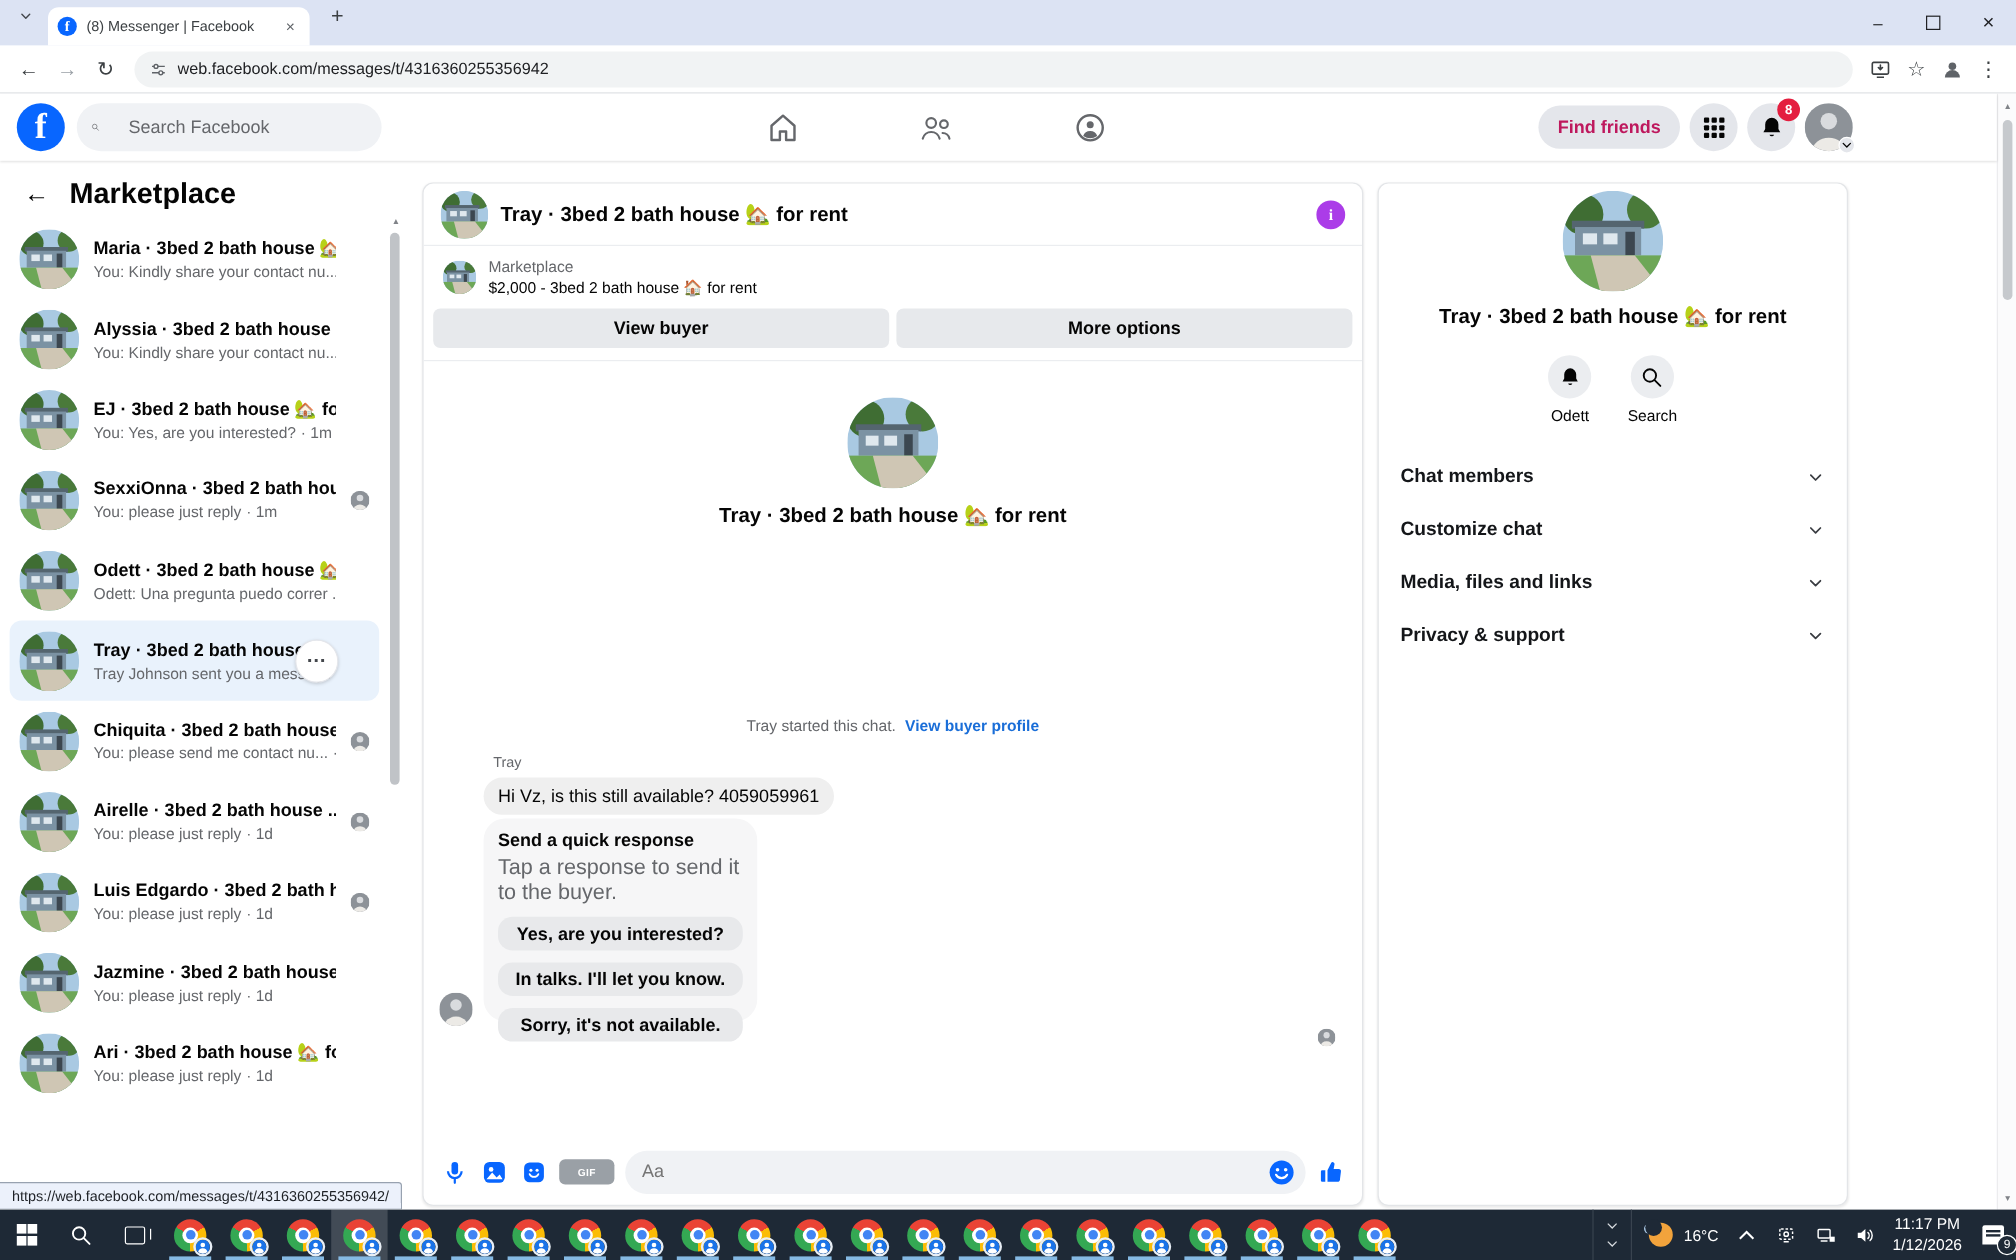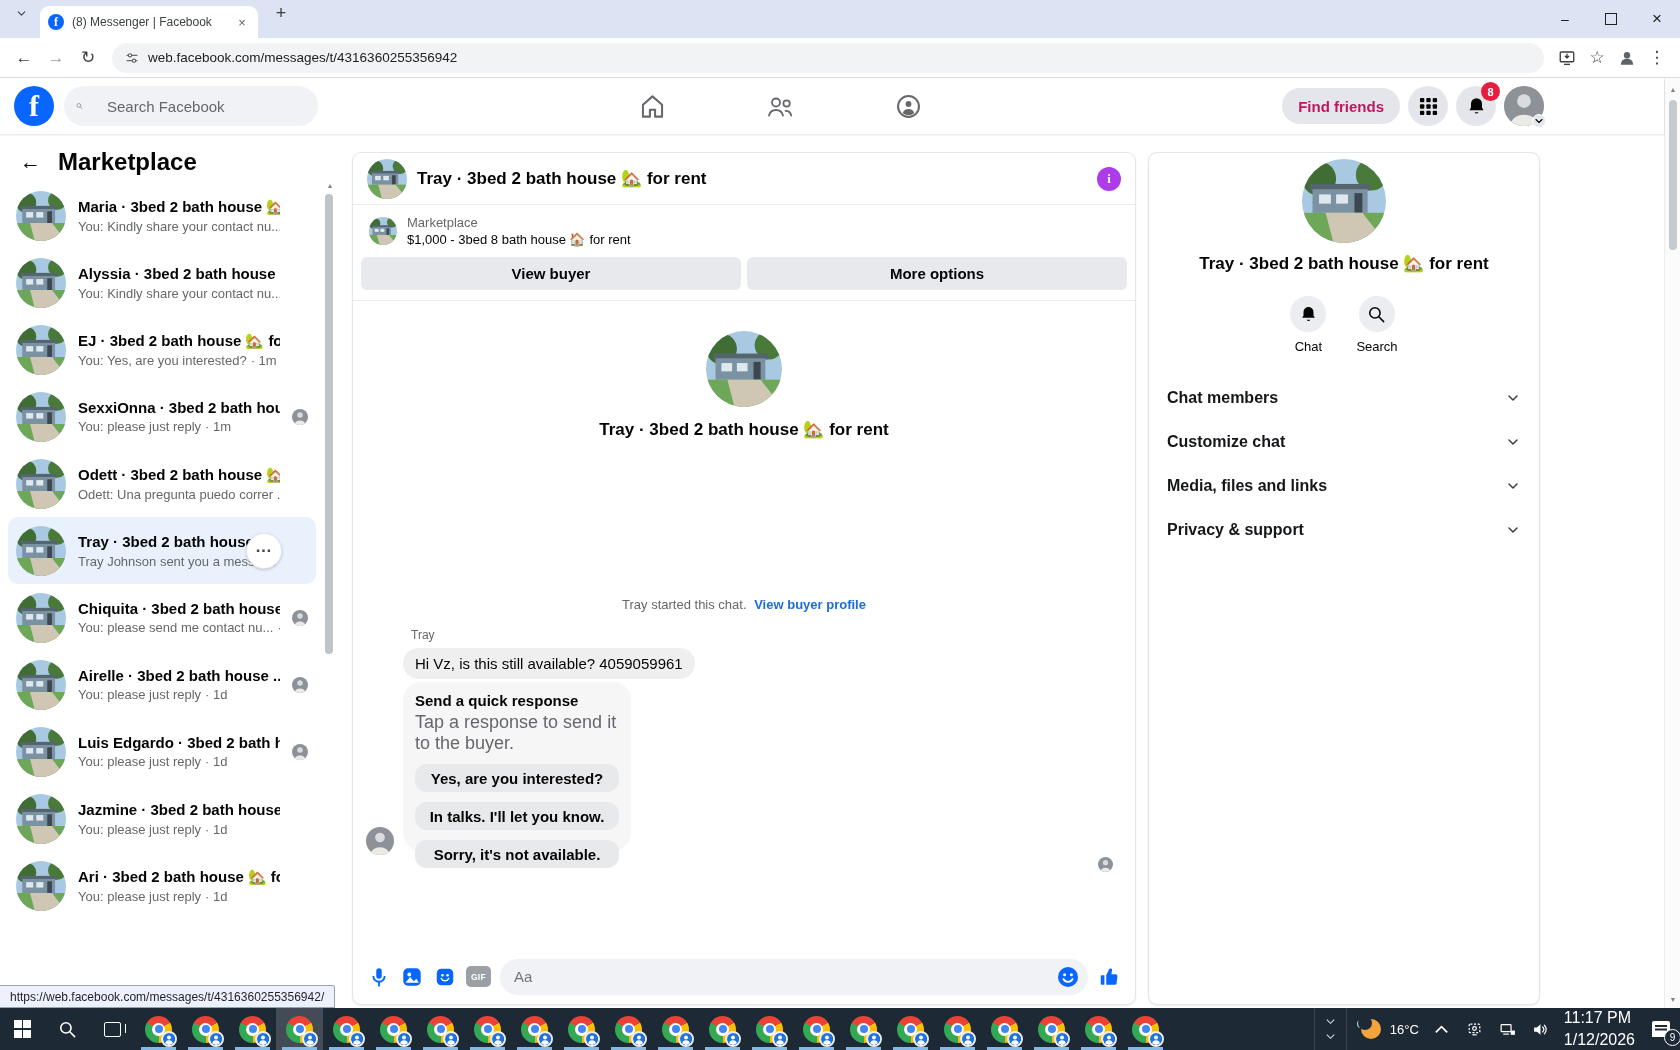--- a/index.html
+++ b/index.html
@@ -118,21 +118,21 @@
 .qp-title{font-size:15px;font-weight:bold;color:#050505;}
 .qp-sub{font-size:18px;color:#65676b;margin-top:3px;}
 .qp-opts{margin-top:10px;display:flex;flex-direction:column;gap:10px;}
 .qp-btn{height:28px;background:#e8e9eb;border-radius:12px;display:flex;align-items:center;justify-content:center;font-size:15px;font-weight:bold;color:#050505;}
 .group-avatar{position:absolute;top:526px;left:13px;width:28px;height:28px;border-radius:50%;overflow:hidden;}
 .receipt{position:absolute;top:556px;right:22px;width:15px;height:15px;border-radius:50%;overflow:hidden;}
 .av15{width:15px;height:15px;}
 .composer{height:55px;display:flex;align-items:center;gap:9px;padding:0 14px;}
 .comp-icon{width:24px;height:24px;color:#0866ff;display:flex;align-items:center;justify-content:center;flex:none;}
 .comp-icon svg{width:22px;height:22px;}
-.gif-icon{width:25px;height:21px;background:#9aa0a6;border-radius:5px;color:#fff;font-size:8.5px;font-weight:bold;display:flex;align-items:center;justify-content:center;letter-spacing:.3px;}
+.gif-icon{width:46px;height:21px;background:#9aa0a6;border-radius:5px;color:#fff;font-size:8.5px;font-weight:bold;display:flex;align-items:center;justify-content:center;letter-spacing:.3px;}
 .comp-input{flex:1;height:36px;background:#f0f2f5;border-radius:18px;display:flex;align-items:center;padding:0 40px 0 14px;position:relative;}
 .comp-input input{width:100%;border:none;outline:none;background:transparent;font-size:15px;color:#050505;font-family:"Liberation Sans",sans-serif;}
 .emoji-btn{position:absolute;right:8px;top:6px;width:24px;height:24px;color:#0866ff;}
 .emoji-btn svg{width:24px;height:24px;}
 
 
 .details-card{left:1148px;width:392px;height:853px;}
 .dc-top{display:flex;flex-direction:column;align-items:center;padding-top:6px;}
 .av84{width:84px;height:84px;border-radius:50%;overflow:hidden;}
 .dc-title{margin-top:10px;font-size:17px;font-weight:bold;color:#050505;text-align:center;}
@@ -168,21 +168,21 @@
 .tb-scrollcol{display:flex;flex-direction:column;align-items:center;gap:8px;padding:0 10px;border-left:1px solid #39434f;border-right:1px solid #39434f;height:100%;justify-content:center;color:#d6dade;}
 .tb-scrollcol svg{width:11px;height:7px;}
 .weather{display:flex;align-items:center;gap:8px;}
 .moon{position:relative;width:22px;height:22px;}
 .moon::before{content:"";position:absolute;inset:1px;border-radius:50%;background:#f2a33c;}
 .moon::after{content:"";position:absolute;left:-2px;top:-2px;width:14px;height:14px;border-radius:50%;background:#1e2936;}
 .moon-cloud{position:absolute;left:-3px;top:2px;width:13px;height:8px;border-radius:6px;background:#aecbe8;}
 .tb-temp{font-size:13px;}
 .tray-ic{width:20px;height:20px;display:flex;align-items:center;justify-content:center;color:#fff;}
 .tray-ic svg{width:17px;height:17px;}
-.tb-clock{text-align:left;font-size:16px;line-height:1.35;}
+.tb-clock{text-align:center;font-size:13px;line-height:1.35;}
 .tb-notif{position:relative;width:26px;height:26px;display:flex;align-items:center;justify-content:center;}
 .notif-box{width:18px;height:16px;background:#fff;border-radius:2px 2px 2px 0;position:relative;}
 .notif-box::after{content:"";position:absolute;left:3px;top:4px;width:12px;height:1.6px;background:#1e2936;box-shadow:0 3.5px 0 #1e2936;}
 .notif-badge{position:absolute;right:-7px;bottom:-4px;width:17px;height:17px;border-radius:50%;background:#1e2936;border:1.5px solid #fff;color:#fff;font-size:10px;display:flex;align-items:center;justify-content:center;}
 </style>
 </head>
 <body>
 
 <svg width="0" height="0" style="position:absolute" aria-hidden="true">
   <symbol id="sym-house" viewBox="0 0 64 64">
@@ -628,21 +628,21 @@
     </div>
     <div class="mk-sec">
       <div class="mk-row">
         <span class="av28">
             <svg>
               <use href="#sym-house"></use>
             </svg>
           </span>
         <span>
           <div class="mk-label">Marketplace</div>
-          <div class="mk-price">$1,000 - 3bed 8 bath house 🏠 for rent</div>
+          <div class="mk-price">$2,000 - 3bed 2 bath house 🏠 for rent</div>
         </span>
       </div>
       <div class="mk-btns">
         <span class="mk-btn">View buyer</span>
         <span class="mk-btn">More options</span>
       </div>
     </div>
     <div class="chat-body">
       <div class="intro">
         <span class="av76">
@@ -718,21 +718,21 @@
           </svg>
         </span>
       <div class="dc-title">Tray · 3bed 2 bath house 🏡 for rent</div>
       <div class="dc-actions">
         <span class="dc-act">
           <span class="dc-circle">
               <svg>
                 <use href="#sym-bell"></use>
               </svg>
             </span>
-          <span class="dc-act-label">Chat</span>
+          <span class="dc-act-label">Odett</span>
         </span>
         <span class="dc-act">
           <span class="dc-circle">
               <svg>
                 <use href="#sym-search"></use>
               </svg>
             </span>
           <span class="dc-act-label">Search</span>
         </span>
       </div>

